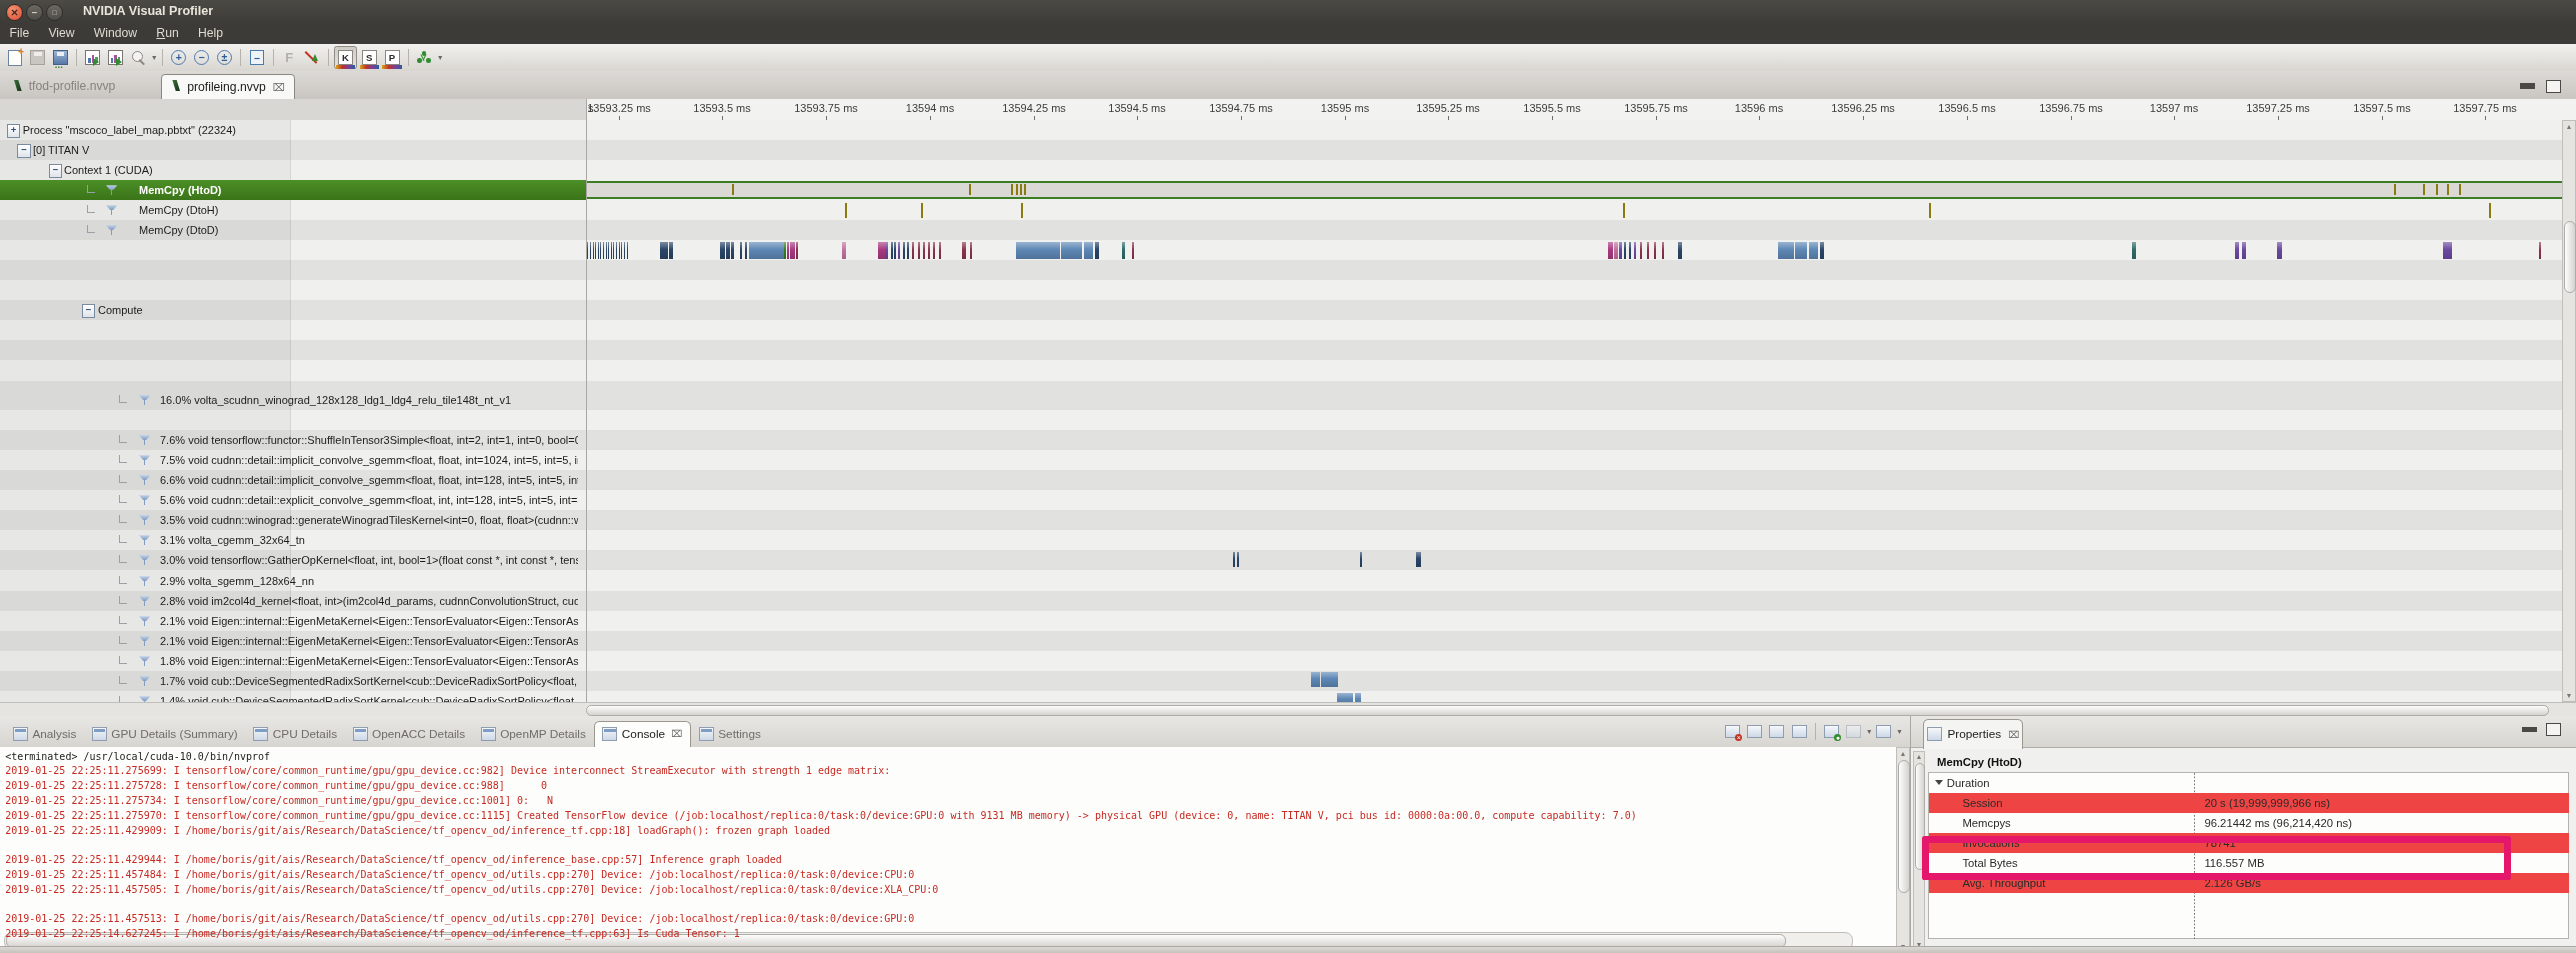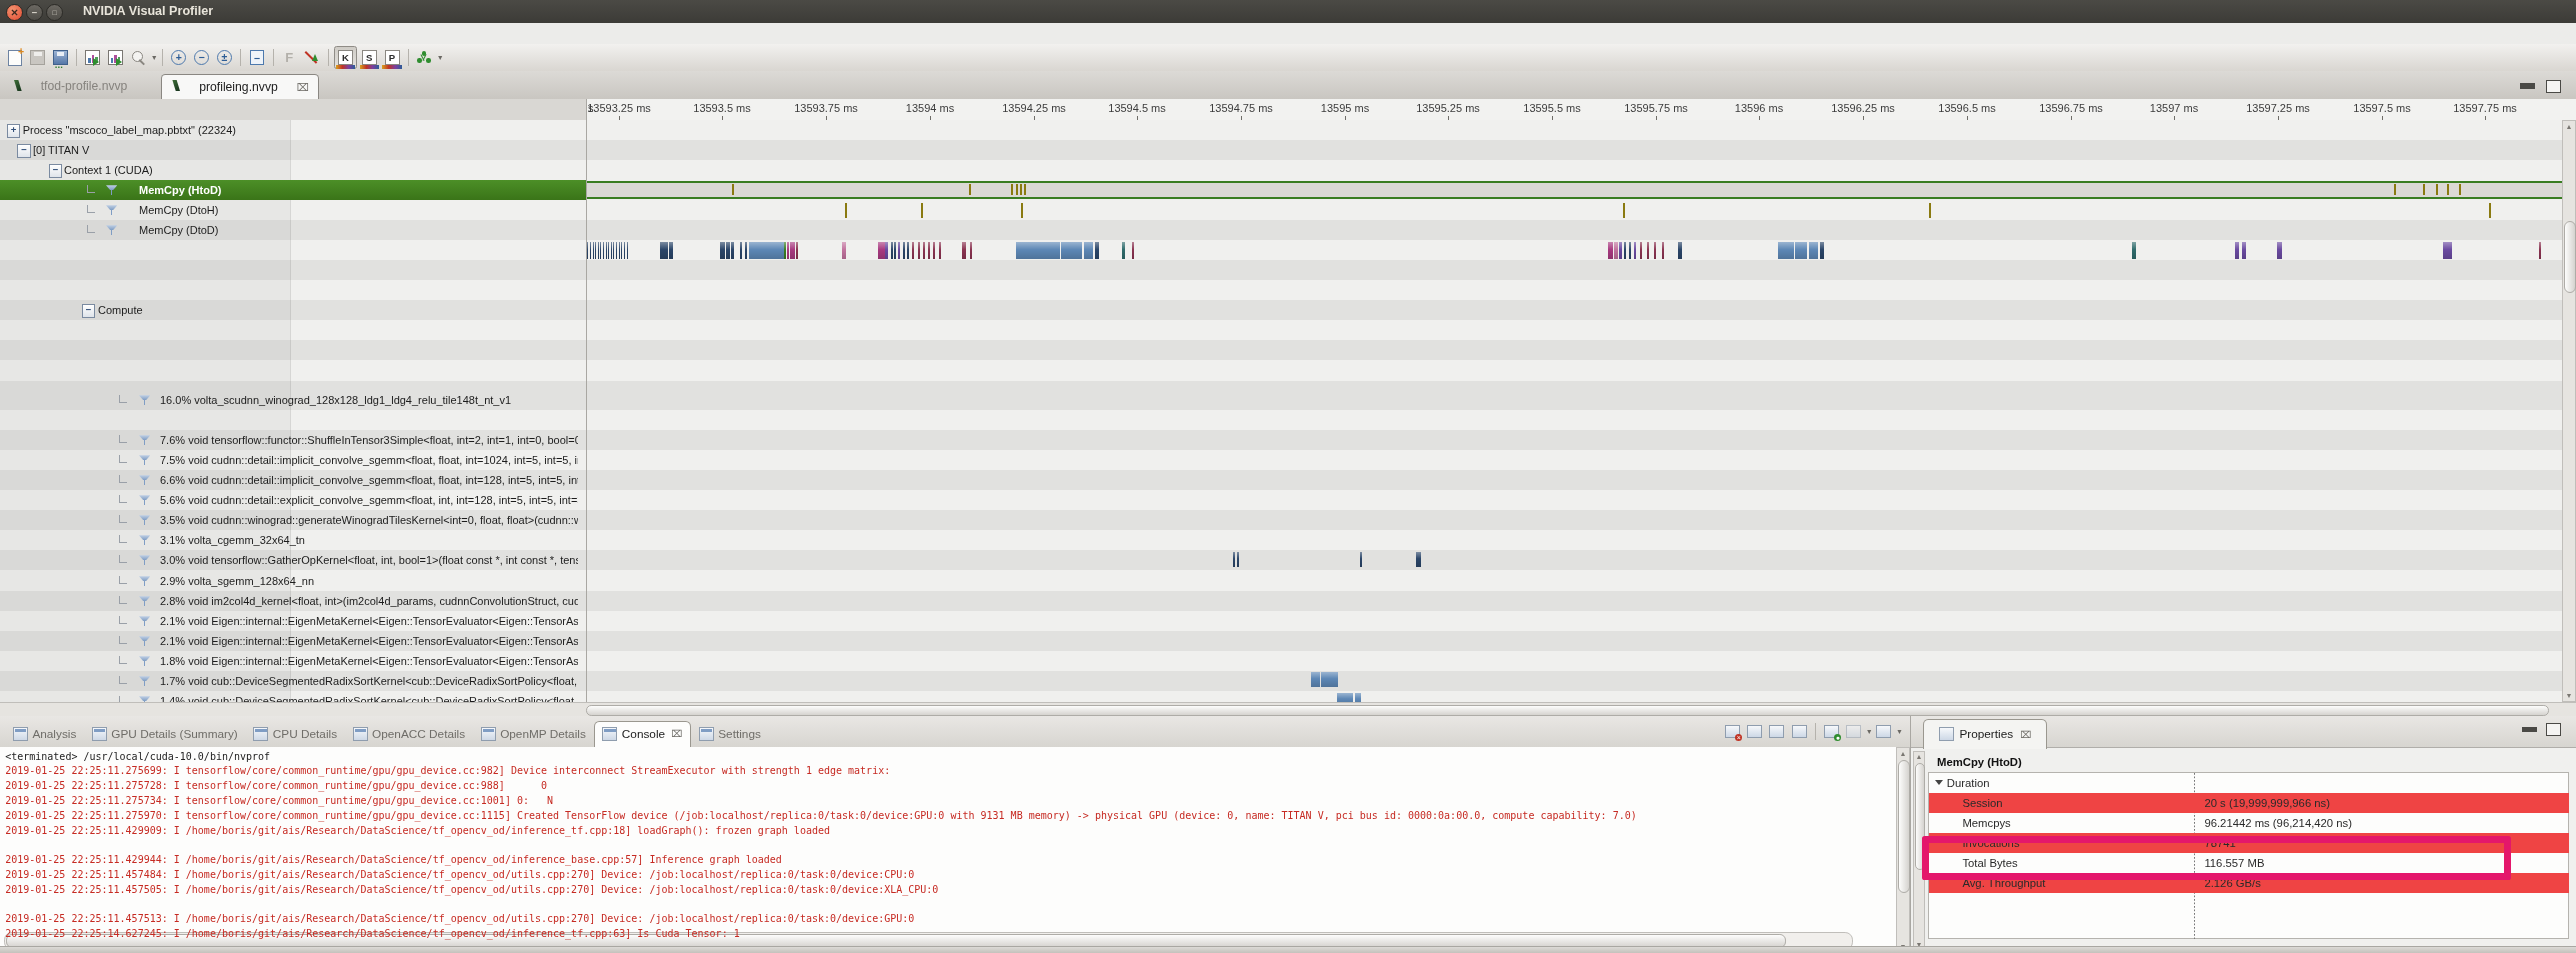--- a/index.html
+++ b/index.html
@@ -46,21 +46,21 @@
               font-size:9.6px;font-weight:bold;display:flex;align-items:center;justify-content:center;}
   .ico-letter em{position:absolute;bottom:-0.9px;left:0.9px;right:0.9px;height:3.5px;font-style:normal;
       background:linear-gradient(90deg,#d8a11e,#c03324,#7b3fa0,#2d5d96);}
   .ico-tree{width:14px;height:14px;}
   .ico-tree b{position:absolute;width:4.4px;height:4.4px;border-radius:50%;background:#2f8d2f;}
   .ico-tree b:nth-child(1){left:4.4px;top:0.9px;}.ico-tree b:nth-child(2){left:0;bottom:1.7px;}.ico-tree b:nth-child(3){left:8.7px;bottom:1.7px;}
   .ico-tree i{position:absolute;left:6.1px;top:3.5px;width:1.3px;height:7px;background:#2f8d2f;transform:rotate(28deg);}
   .ico-tree u{position:absolute;left:4.4px;top:3.5px;width:1.3px;height:7px;background:#2f8d2f;transform:rotate(-28deg);}
   
   #tabstrip{left:0;top:71px;width:2576px;height:28px;background:linear-gradient(#dcdad6,#c9c6c1);border-bottom:0.9px solid #9a978f;}
-  .etab{top:2.6px;height:25px;border-radius:4.4px 4.4px 0 0;display:flex;align-items:center;padding:0 8.7px;font-size:12.2px;box-sizing:border-box;gap:12px;}
+  .etab{top:2.6px;height:25px;border-radius:4.4px 4.4px 0 0;display:flex;align-items:center;padding:0 8.7px;font-size:12.2px;box-sizing:border-box;}
   .etab .close{margin-left:7px;font-size:10.5px;color:#6b6964;}
   .etab-icon{width:11.3px;height:13px;margin-right:5.2px;position:relative;}
   .etab-icon i{position:absolute;left:1.7px;top:0;width:7.8px;height:11.3px;background:linear-gradient(135deg,#3e6e38,#16321c);clip-path:polygon(0 0,55% 0,100% 100%,45% 100%);}
   .minmax{top:8.7px;width:13px;height:11.3px;border:0.9px solid #4a4945;background:#f5f4f2;}
   #tab-min{height:3.5px;top:12.2px;border:0.9px solid #4a4945;background:#4a4945;}
   
   #timeline{left:0;top:99px;width:2576px;height:617px;background:#f0f0ee;overflow:hidden;}
   #ruler{left:0;top:0;width:2576px;height:21px;background:#f2f2f0;border-bottom:0.9px solid #c5c3be;}
   #ruler-left{left:0;top:0;width:586px;height:21px;background:#d9d7d3;border-right:0.9px solid #a9a7a2;border-bottom:0.9px solid #a9a7a2;}
   .rlabel{top:2.6px;font-size:11px;color:#3c3c3c;transform:translateX(-50%);white-space:nowrap;}
@@ -101,21 +101,21 @@
   .ctool{display:flex;align-items:center;position:absolute;right:7px;top:4.4px;height:22.7px;}
   .ctbtn{width:19px;height:19px;margin:0 1.7px;display:flex;align-items:center;justify-content:center;position:relative;}
   .cico{width:13px;height:11.3px;border:0.9px solid #8f9dae;background:linear-gradient(#f6f8fb,#cdd8e6);position:relative;}
   .cico.dim{opacity:.5;}
   .cico .dot{position:absolute;right:-3.5px;bottom:-3.5px;width:7px;height:7px;border-radius:50%;font-size:7px;line-height:7px;text-align:center;color:#fff;}
   .dot.red{background:#c03324;}.dot.green{background:#2f8d2f;}
   
   #props-panel{left:1910px;top:0;width:666px;height:237px;background:#f0f0ee;border-left:0.9px solid #a9a7a2;}
   #props-bar{position:absolute;left:0;top:0;width:666px;height:31px;background:linear-gradient(#e9e7e4,#d7d5d0);border-bottom:0.9px solid #b0aeaa;}
   #props-tab{position:absolute;left:12.2px;top:2.6px;height:29px;background:#f4f4f2;border:0.9px solid #9a978f;border-bottom:none;
-             border-radius:5.2px 5.2px 0 0;display:flex;align-items:center;padding:0 15px;font-size:11.8px;color:#1c1c1c;}
+             border-radius:5.2px 5.2px 0 0;display:flex;align-items:center;padding:0 3px;font-size:11.8px;color:#1c1c1c;}
   #props-vsb{position:absolute;left:1.7px;top:35px;width:12.2px;height:199px;}
   #props-header{position:absolute;left:26px;top:40px;font-size:11.3px;font-weight:bold;color:#111;}
   #props-table{position:absolute;left:17.4px;top:56px;width:641px;height:167px;background:#fdfdfc;border:0.9px solid #b5b3ae;box-sizing:border-box;}
   #props-colsep{position:absolute;left:265px;top:0;width:0.9px;height:166px;background-image:linear-gradient(#777 40%,transparent 40%);background-size:0.9px 3.5px;}
   .prow{position:absolute;left:0;width:640px;height:20px;font-size:11.3px;color:#2a2a2a;}
   .prow.alt{background:#ef4444;}
   .prow .plabel{position:absolute;left:33px;top:3.5px;white-space:nowrap;}
   .prow.group .plabel{left:17.4px;}
   .prow .tri{position:absolute;left:6.1px;top:7px;width:0;height:0;border:4.4px solid transparent;border-top:5.2px solid #444;}
   .prow .pvalue{position:absolute;left:275px;top:3.5px;white-space:nowrap;}
@@ -127,20 +127,27 @@
 
 <div id="win">
 
   <div id="titlebar" class="abs">
     <div id="btn-close" class="abs winbtn">✕</div>
     <div id="btn-min" class="abs winbtn">−</div>
     <div id="btn-max" class="abs winbtn">□</div>
     <div id="title-text" class="abs">NVIDIA Visual Profiler</div>
   </div>
 
+  <div id="menubar" class="abs">
+      <div class="menu-item">File</div>
+      <div class="menu-item">View</div>
+      <div class="menu-item">Window</div>
+      <div class="menu-item"><u>R</u>un</div>
+      <div class="menu-item">Help</div>
+    </div>
   <div id="toolbar" class="abs">
       <div class="tbtn">
         <div class="ico ico-page"></div>
       </div>
       <div class="tbtn">
         <div class="ico ico-disk dim">
           <div style="position: absolute; left: 2.6px; top: 0.9px; width: 7.8px; height: 4.4px; background: rgb(239, 238, 236);"></div>
         </div>
       </div>
       <div class="tbtn">

